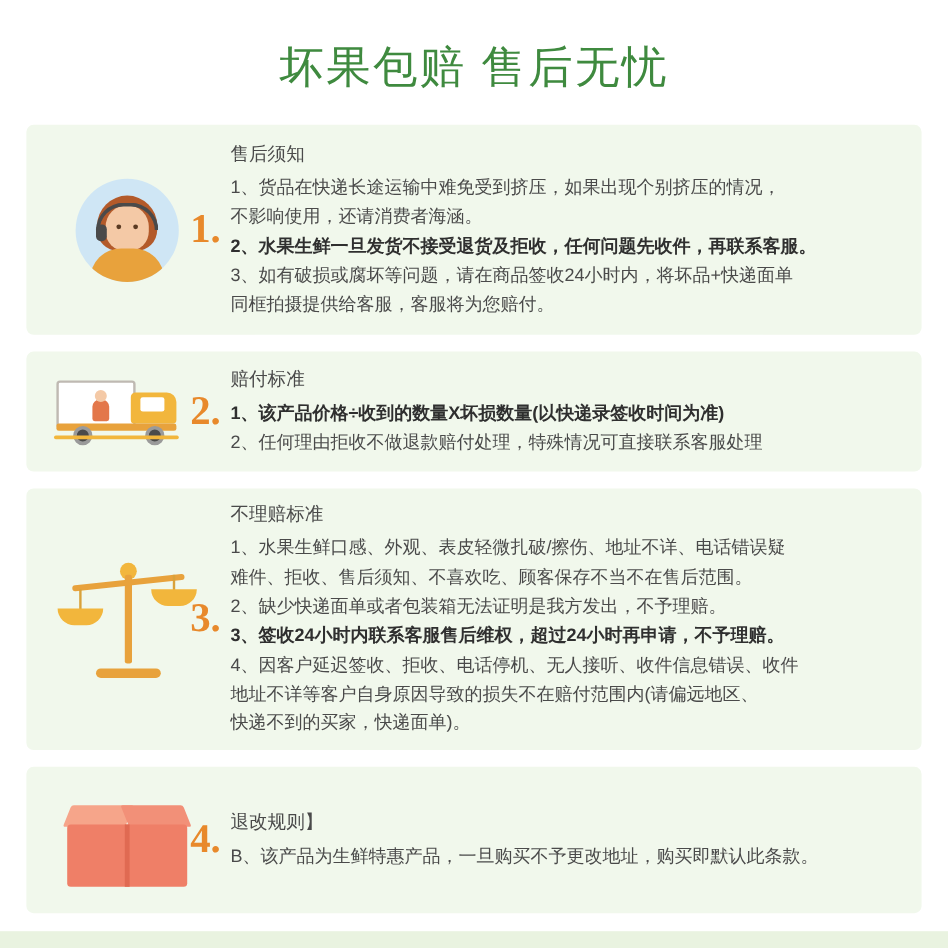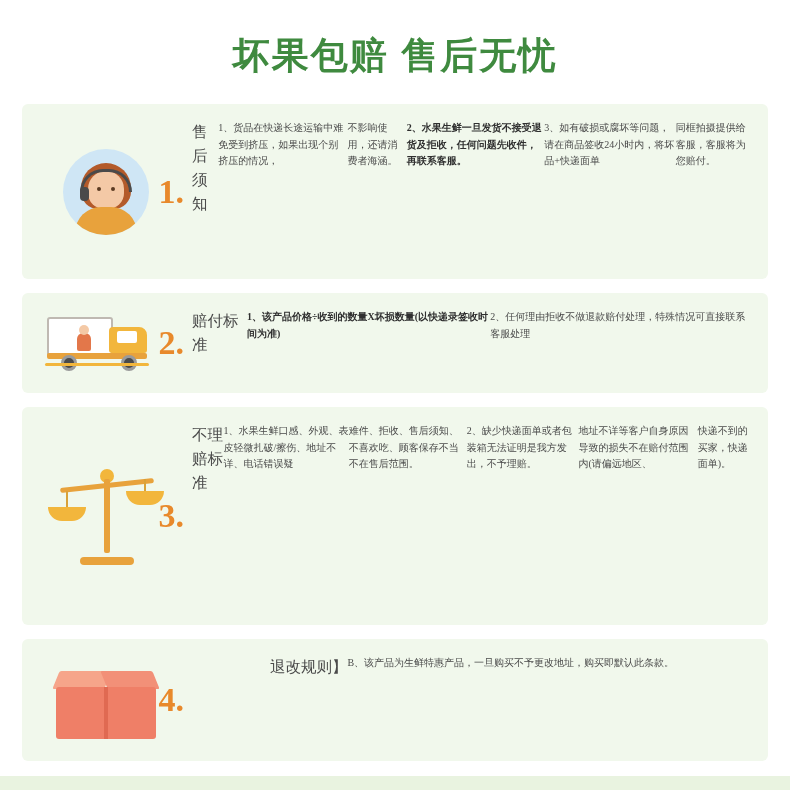--- a/index.html
+++ b/index.html
@@ -18,21 +18,21 @@
     position: relative;
     width: 790px;
     height: 790px;
     box-sizing: border-box;
     padding: 0 22px;
   }
   .title {
     text-align: center;
     color: #3f8a3f;
     font-size: 37px;
-    font-weight: bold;
+    font-weight: normal;
     letter-spacing: 2px;
     padding-top: 34px;
     padding-bottom: 26px;
     line-height: 1.2;
   }
   .card {
     position: relative;
     background: #f1f8ec;
     border-radius: 6px;
     margin-bottom: 14px;
@@ -56,34 +56,33 @@
     transform: translateY(50%);
     color: #e8892b;
     font-size: 34px;
     font-weight: bold;
     font-family: "Liberation Serif", serif;
   }
   .text-col {
     flex: 1 1 auto;
     padding: 16px 16px 16px 2px;
     display: flex;
-    flex-direction: row;
+    flex-direction: column;
     justify-content: center;
   }
   .head {
     font-size: 15.5px;
     color: #4a4a4a;
     margin-bottom: 4px;
     line-height: 1.55;
   }
   .line {
-    font-size: 10px;
+    font-size: 15px;
     line-height: 1.62;
     color: #4a4a4a;
-    font-family: Liberation Serif, serif;
   }
   .line.bold {
     font-weight: bold;
     color: #2f2f2f;
   }
   
   .ill {
     position: relative;
   }
   .cs-circle {
@@ -415,20 +414,22 @@
         <div class="pan right"></div>
         <div class="scale-base"></div>
       </div>
       <div class="num">3.</div>
     </div>
     <div class="text-col">
       <div class="head">不理赔标准</div>
       <div class="line">1、水果生鲜口感、外观、表皮轻微扎破/擦伤、地址不详、电话错误疑</div>
       <div class="line">难件、拒收、售后须知、不喜欢吃、顾客保存不当不在售后范围。</div>
       <div class="line">2、缺少快递面单或者包装箱无法证明是我方发出，不予理赔。</div>
+      <div class="line bold">3、签收24小时内联系客服售后维权，超过24小时再申请，不予理赔。</div>
+      <div class="line">4、因客户延迟签收、拒收、电话停机、无人接听、收件信息错误、收件</div>
       <div class="line">地址不详等客户自身原因导致的损失不在赔付范围内(请偏远地区、</div>
       <div class="line">快递不到的买家，快递面单)。</div>
     </div>
   </div>
 
   <div class="card" style="height:122px;">
     <div class="icon-col">
       <div class="boxfig">
         <div class="box-lid-l"></div>
         <div class="box-lid-r"></div>

